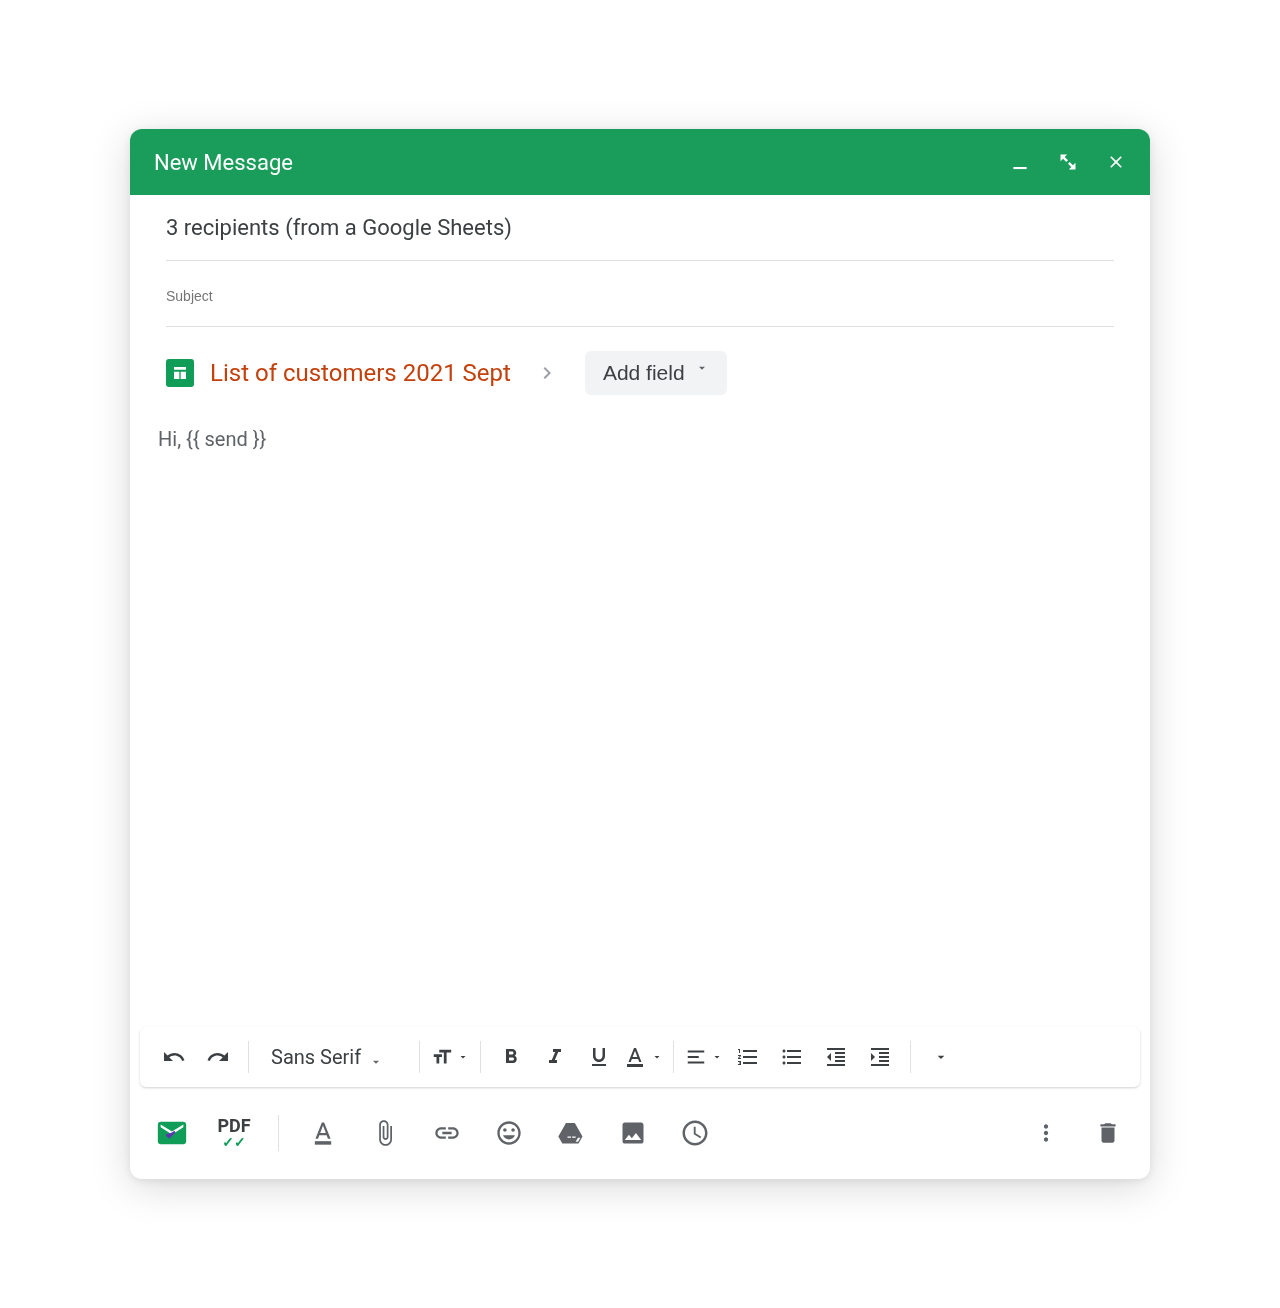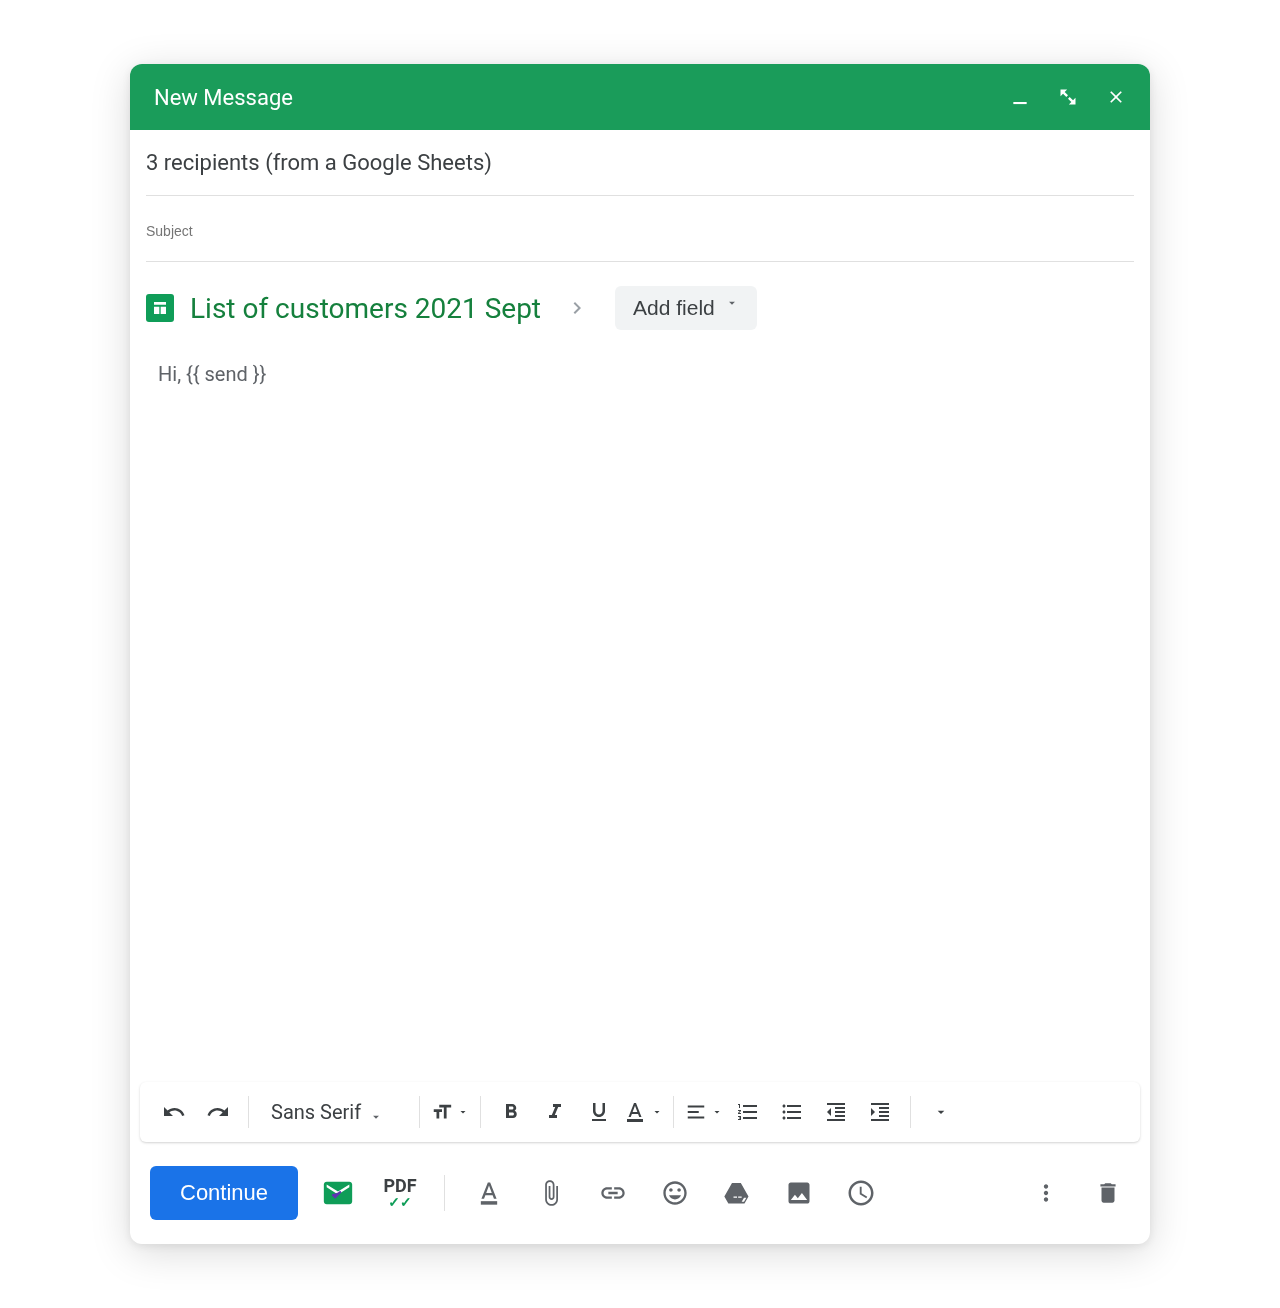--- a/index.html
+++ b/index.html
@@ -7,21 +7,21 @@
   font-family: -apple-system, BlinkMacSystemFont, "Segoe UI", Roboto, Arial, sans-serif;
   background: #fff;
   width: 1280px;
   height: 1308px;
   display: flex;
   align-items: center;
   justify-content: center;
 }
 .compose-window {
   width: 1020px;
-  height: 1180px;
+  height: 1050px;
   background: #fff;
   border-radius: 12px;
   box-shadow: 0 8px 40px rgba(0,0,0,0.15), 0 2px 8px rgba(0,0,0,0.08);
   display: flex;
   flex-direction: column;
   overflow: hidden;
 }
 .header {
   background: #1a9c5a;
   color: #fff;
@@ -35,21 +35,21 @@
   font-weight: 400;
   flex: 1;
 }
 .header-icons {
   display: flex;
   gap: 28px;
   align-items: center;
 }
 .header-icon { cursor: pointer; fill: #fff; }
 
-.fields { padding: 0 16px; }
+.fields { padding: 0 36px; }
 .field-row {
   border-bottom: 1px solid #e0e0e0;
   padding: 20px 0;
   font-size: 22px;
   color: #5f6368;
 }
 .recipients { color: #3c4043; }
 
 .sheet-row {
   display: flex;
@@ -57,21 +57,21 @@
   gap: 16px;
   padding: 24px 0 12px;
 }
 .sheets-icon {
   width: 28px; height: 28px;
   background: #0f9d58;
   border-radius: 3px;
   display: flex; align-items: center; justify-content: center;
 }
 .sheets-icon svg { fill: #fff; }
-.sheet-name { font-size: 28px; color: #15803d; }
+.sheet-name { font-size: 24px; color: #c2410c; }
 .chevron { fill: #9aa0a6; margin-left: 8px; }
 .add-field-btn {
   display: flex; gap: 10px;
   background: #f1f3f4;
   border: none;
   border-radius: 6px;
   padding: 10px 18px;
   font-size: 21px;
   color: #3c4043;
   cursor: pointer;
@@ -274,21 +274,20 @@
       </div>
     <div class="tb-sep"></div>
     <div class="tb-btn">
         <svg class="caret-small" width="16" height="16" viewBox="0 0 24 24">
           <path d="M7 10l5 5 5-5z"></path>
         </svg>
       </div>
   </div>
 
   <div class="bottom-bar">
-    <button class="continue-btn">Continue</button>
 
     <div class="action-icon">
       <svg width="34" height="34" viewBox="0 0 24 24">
           <path fill="#0f9d58" d="M20 4H4c-1.1 0-2 .9-2 2v12c0 1.1.9 2 2 2h16c1.1 0 2-.9 2-2V6c0-1.1-.9-2-2-2zm0 4l-8 5-8-5V6l8 5 8-5v2z"></path>
           <path fill="#5e35b1" d="M8 13l2 2 4-4" stroke="#5e35b1" stroke-width="1.5"></path>
         </svg>
     </div>
 
     <div class="action-icon pdf-icon">
       <div>PDF</div>

